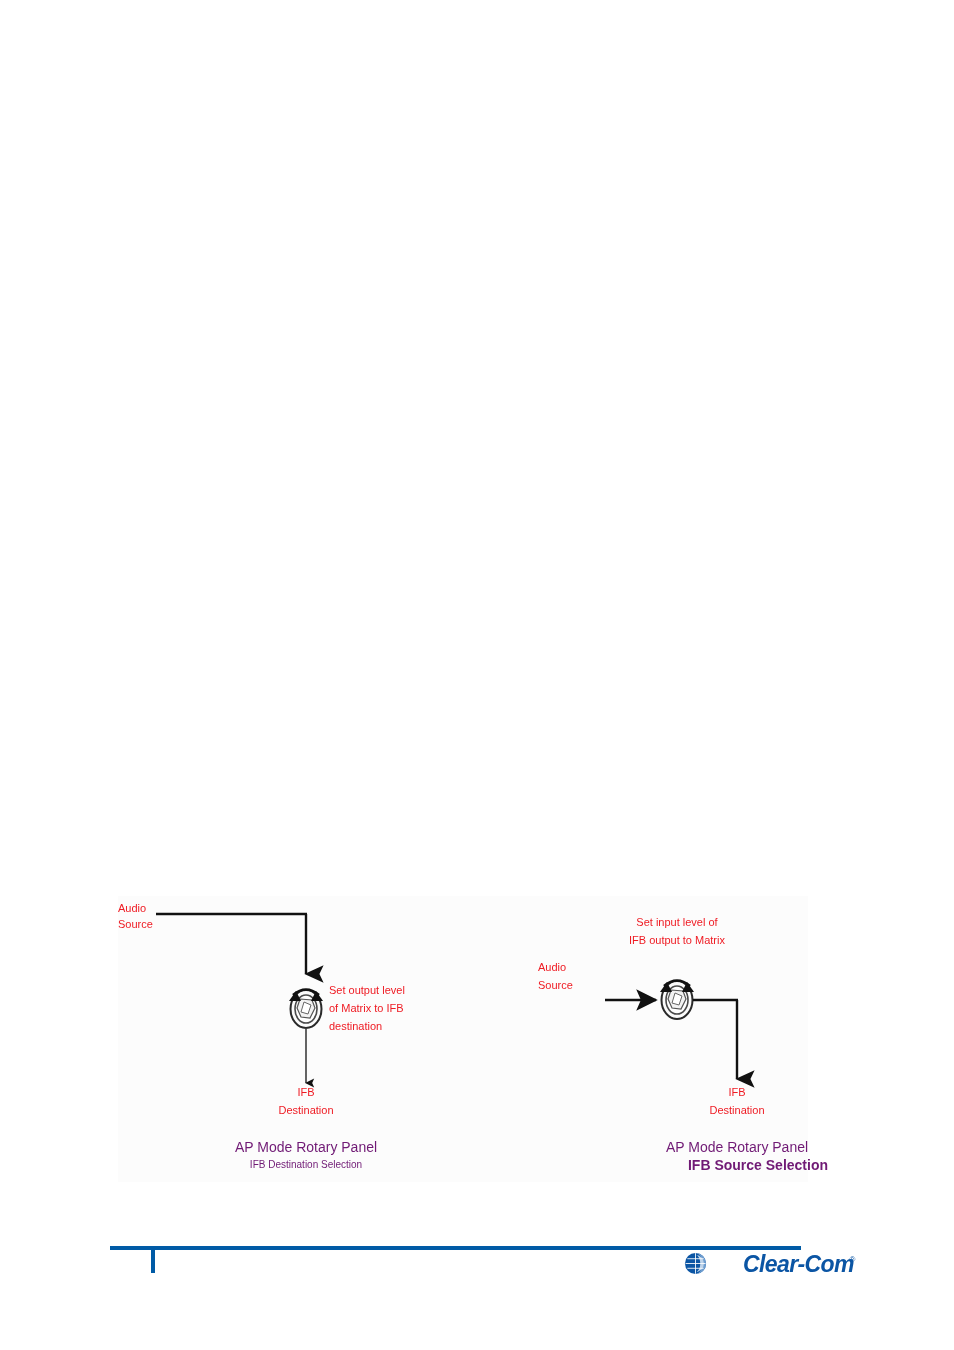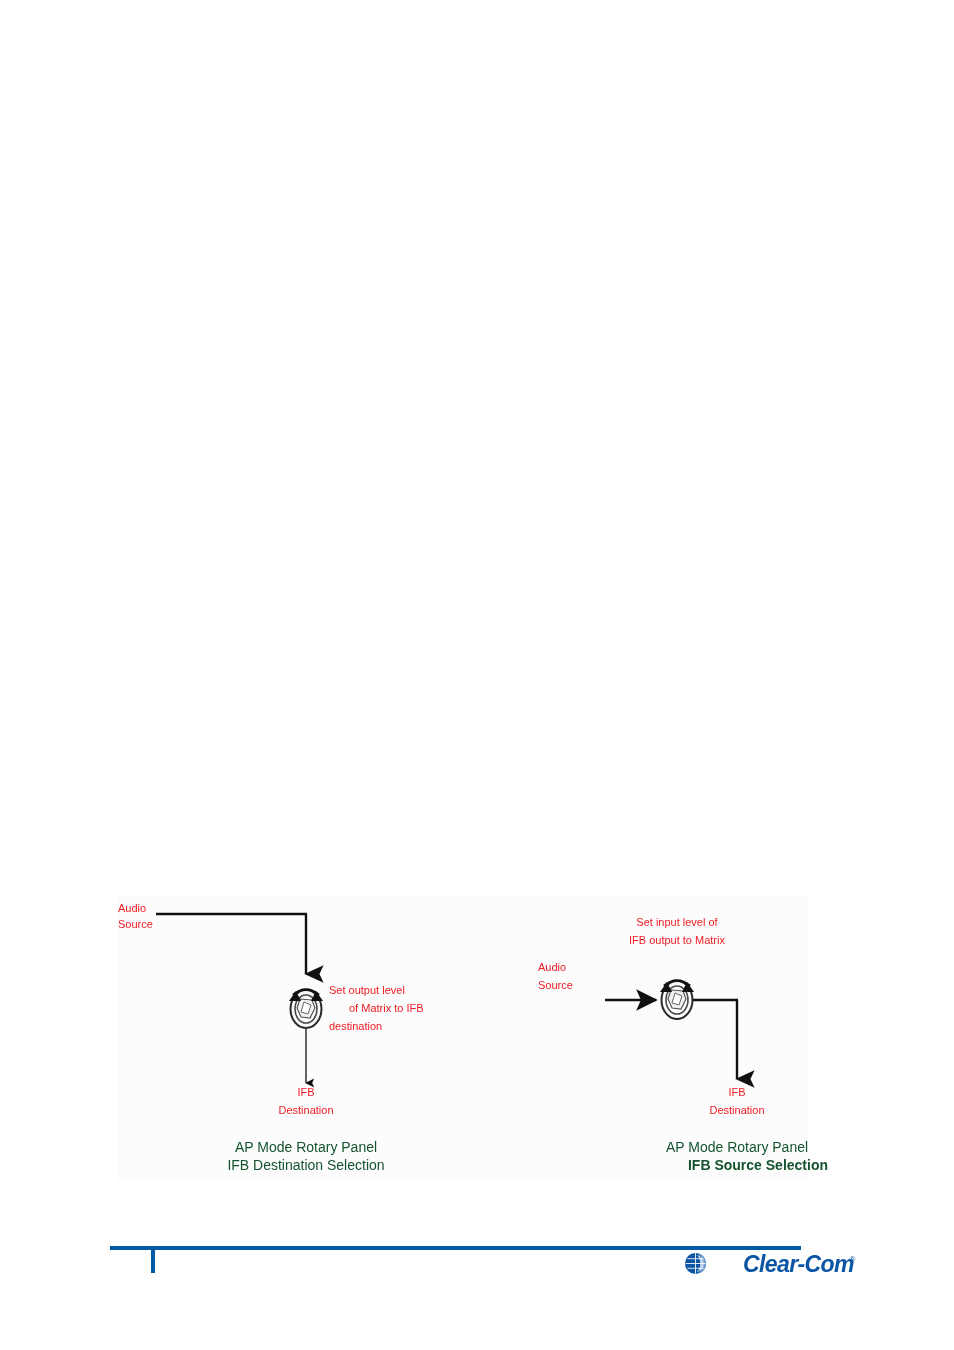--- a/index.html
+++ b/index.html
@@ -41,21 +41,21 @@
   
   .fig-text {
     position: absolute;
     font-family: "Liberation Sans", sans-serif;
     font-size: 11px;
     line-height: 16px;
     white-space: pre;
     letter-spacing: 0px;
   }
   .fig-text.red { color: #ef1b23; }
-  .fig-text.black { color: #14532d; }
+  .fig-text.black { color: #701a75; }
   .fig-text.center { text-align: center; }
 
   
   .footer-rule {
     position: absolute;
     left: 110px;
     top: 1246px;
     width: 691px;
     height: 4px;
     background: #005ba6;
@@ -168,28 +168,28 @@
 
       <path d="M575 104 L620 104" stroke="#111" stroke-width="2.4" fill="none"></path>
       <path d="M619 104 L619 183" stroke="#111" stroke-width="2.4" fill="none" marker-end="url(#ahBlackDown2)"></path>
     </g>
   </svg>
 
   <div class="fig-text red" style="left:0px; top:4px;">Audio</div>
   <div class="fig-text red" style="left:0px; top:20px;">Source</div>
 
   <div class="fig-text red" style="left:211px; top:86px;">Set output level</div>
-  <div class="fig-text red" style="left:211px; top:104px;margin-left:20px;">of Matrix to IFB</div>
+  <div class="fig-text red" style="left:211px; top:104px;">of Matrix to IFB</div>
   <div class="fig-text red" style="left:211px; top:122px;">destination</div>
 
   <div class="fig-text red center" style="left:128px; top:188px; width:120px;">IFB</div>
   <div class="fig-text red center" style="left:128px; top:206px; width:120px;">Destination</div>
 
   <div class="fig-text black center" style="left:68px; top:243px; width:240px; font-size:14px;">AP Mode Rotary Panel</div>
-  <div class="fig-text black center" style="left:68px; top:261px; width:240px; font-size:14px;">IFB Destination Selection</div>
+  <div class="fig-text black center" style="left:68px; top:261px; width:240px; font-size:10px;">IFB Destination Selection</div>
 
   <div class="fig-text red center" style="left:464px; top:18px; width:190px;">Set input level of</div>
   <div class="fig-text red center" style="left:464px; top:36px; width:190px;">IFB output to Matrix</div>
 
   <div class="fig-text red" style="left:420px; top:63px;">Audio</div>
   <div class="fig-text red" style="left:420px; top:81px;">Source</div>
 
   <div class="fig-text red center" style="left:559px; top:188px; width:120px;">IFB</div>
   <div class="fig-text red center" style="left:559px; top:206px; width:120px;">Destination</div>
 

